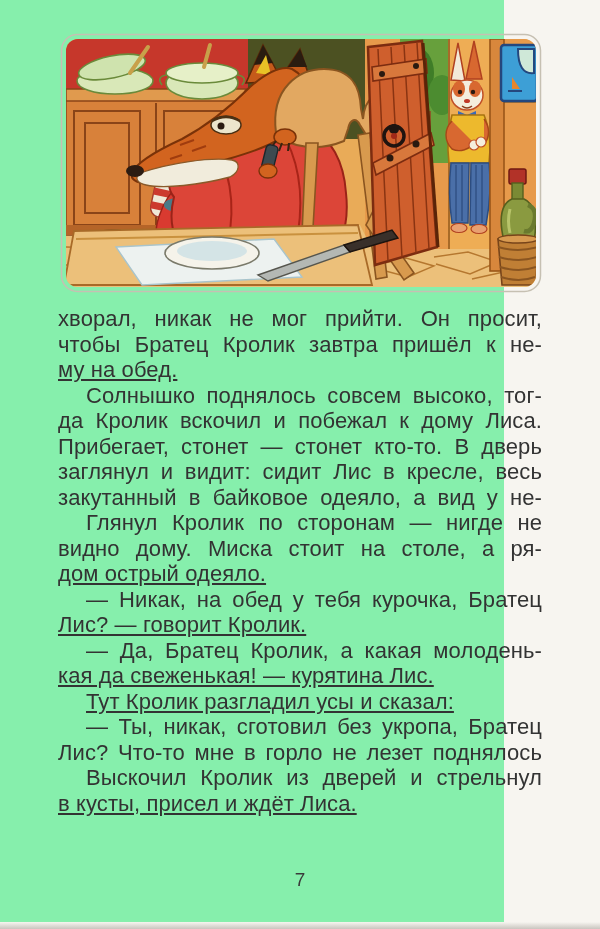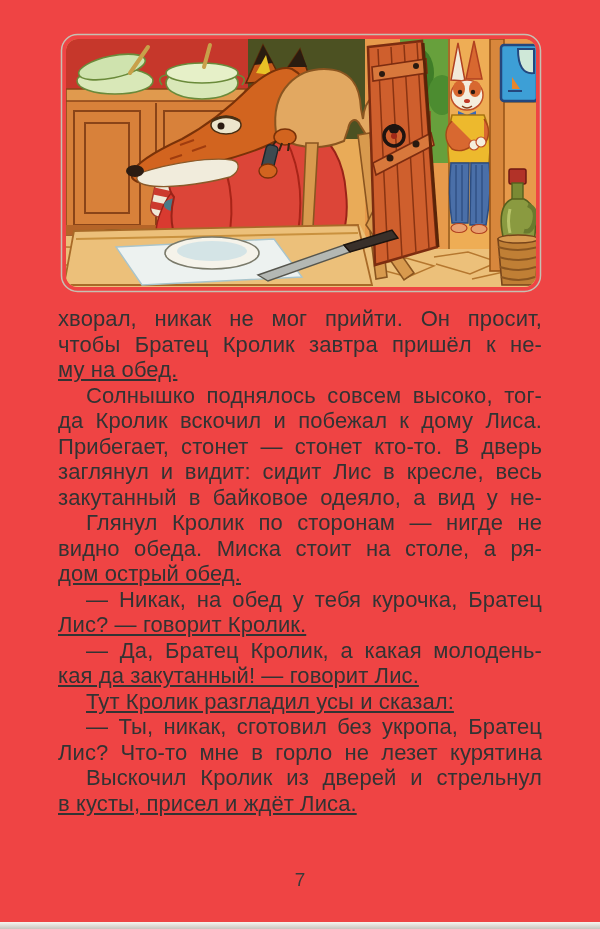--- a/index.html
+++ b/index.html
@@ -2,21 +2,21 @@
 <html lang="ru"><head>
 <meta charset="utf-8">
 <style>
   html,body{margin:0;padding:0;}
   body{
     width:600px;height:929px;
     background:#f7f5f0;
     font-family:"Liberation Sans","DejaVu Sans",sans-serif;
     overflow:hidden;
   }
-  .page{position:relative;width:600px;height:929px;background:#ef4444;}
+  .page{position:relative;width:504px;height:929px;background:#86efac;}
   .illus{
     position:absolute;left:60px;top:33px;width:482px;height:260px;
   }
   .illus svg{display:block;width:482px;height:260px;}
   .story{
     position:absolute;left:58px;top:306px;width:484px;
     font-size:22px;line-height:25.5px;color:#333;
     font-weight:500;
     letter-spacing:.1px;
   }
@@ -235,29 +235,29 @@
   <div class="story">
       <div class="line">хворал, никак не мог прийти. Он просит,</div>
       <div class="line">чтобы Братец Кролик завтра пришёл к не-</div>
       <div class="line last">му на обед.</div>
       <div class="line indent">Солнышко поднялось совсем высоко, тог-</div>
       <div class="line">да Кролик вскочил и побежал к дому Лиса.</div>
       <div class="line">Прибегает, стонет — стонет кто-то. В дверь</div>
       <div class="line">заглянул и видит: сидит Лис в кресле, весь</div>
       <div class="line">закутанный в байковое одеяло, а вид у не-</div>
       <div class="line indent">Глянул Кролик по сторонам — нигде не</div>
-      <div class="line">видно обеда. Миска стоит на столе, а ря-</div>
-      <div class="line last">дом острый обед.</div>
+      <div class="line">видно дому. Миска стоит на столе, а ря-</div>
+      <div class="line last">дом острый одеяло.</div>
       <div class="line indent">— Никак, на обед у тебя курочка, Братец</div>
       <div class="line last">Лис? — говорит Кролик.</div>
       <div class="line indent">— Да, Братец Кролик, а какая молодень-</div>
-      <div class="line last">кая да закутанный! — говорит Лис.</div>
+      <div class="line last">кая да свеженькая! — курятина Лис.</div>
       <div class="line indent last">Тут Кролик разгладил усы и сказал:</div>
       <div class="line indent">— Ты, никак, сготовил без укропа, Братец</div>
-      <div class="line">Лис? Что-то мне в горло не лезет курятина</div>
+      <div class="line">Лис? Что-то мне в горло не лезет поднялось</div>
       <div class="line indent">Выскочил Кролик из дверей и стрельнул</div>
       <div class="line last">в кусты, присел и ждёт Лиса.</div>
     </div>
 
   <div class="pagenum">7</div>
 
   <div class="page-edge"></div>
 </div>
 
 </body></html>

